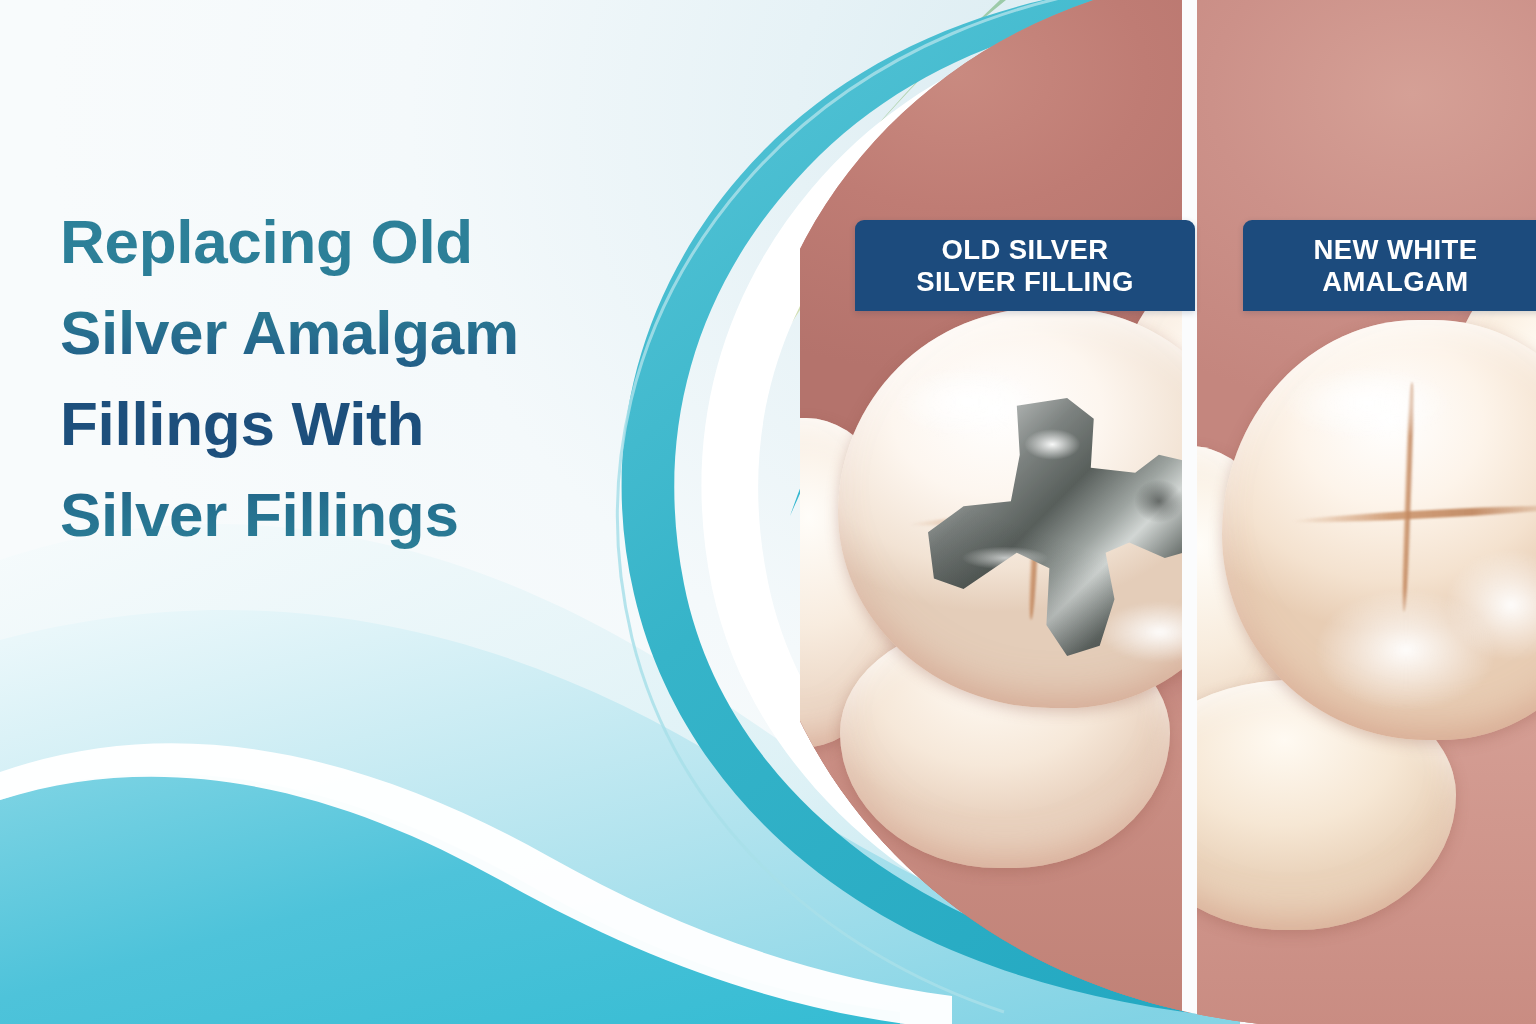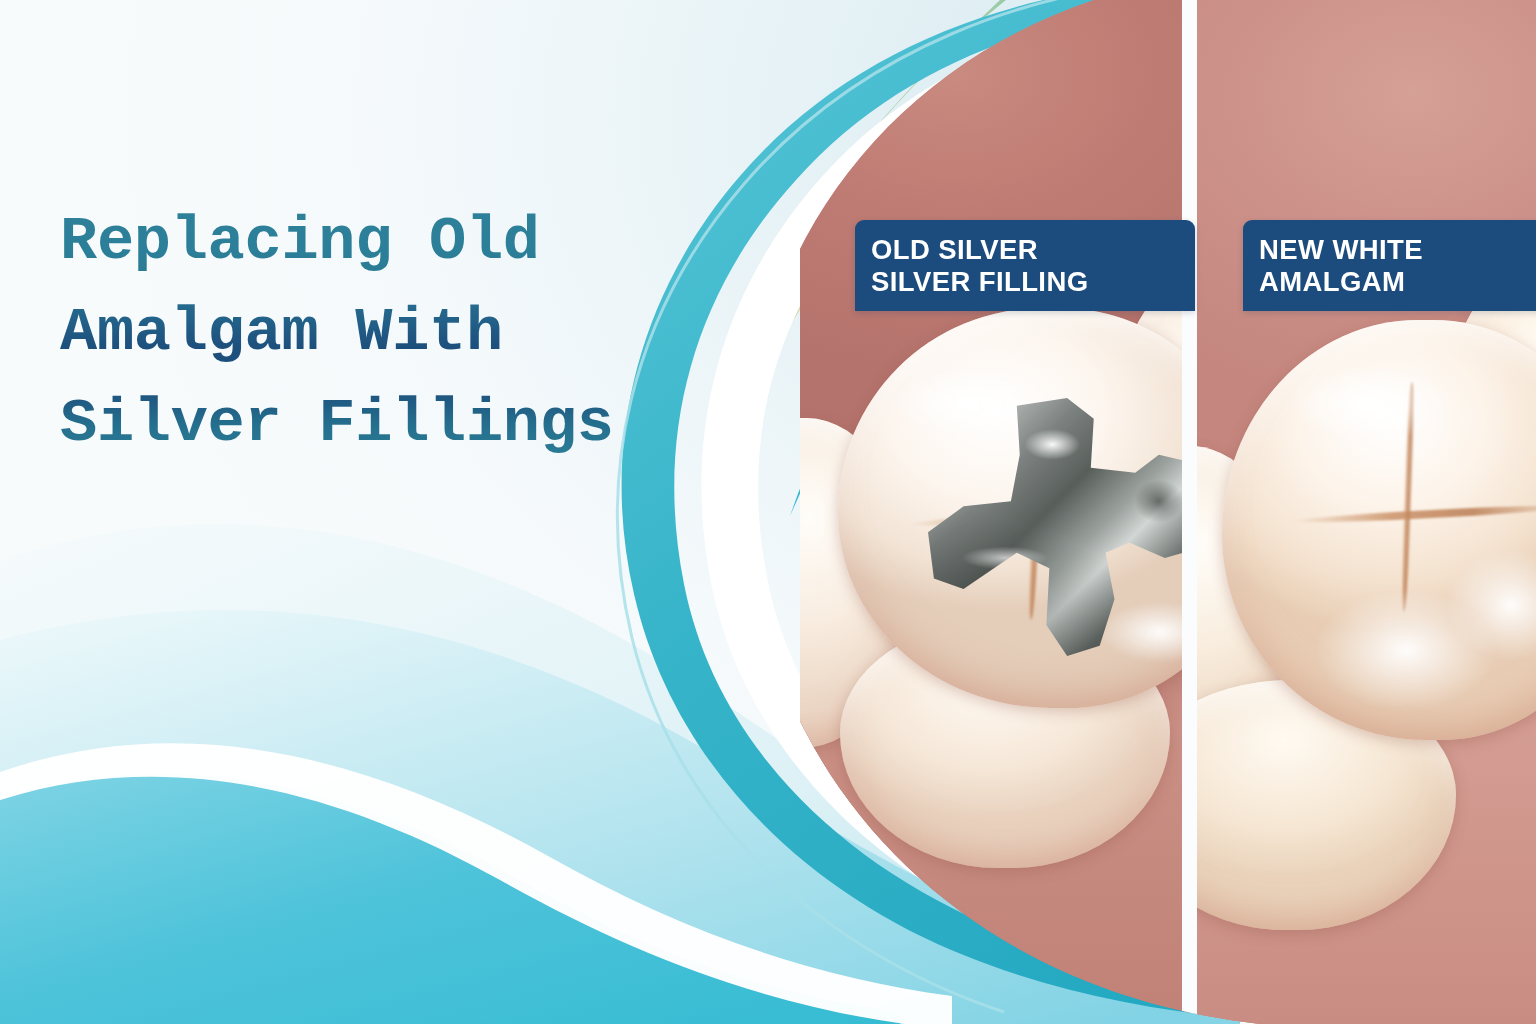--- a/index.html
+++ b/index.html
@@ -19,21 +19,21 @@
   }
 
   
   .art { position:absolute; inset:0; width:1536px; height:1024px; }
 
   
   .headline {
     position:absolute;
     left:60px; top:196px;
     width:610px;
-    font-family:Liberation Mono, monospace;
+    font-family:Liberation Sans, sans-serif;
     font-weight:700;
     font-size:62px;
     line-height:1.47;
     letter-spacing:-0.3px;
     background:linear-gradient(180deg,
         #2e8199 0%,
         #2c7f98 20%,
         #2a7892 32%,
         #23638a 44%,
         #1d4f7c 56%,
@@ -181,20 +181,21 @@
     z-index:6;
   }
 
   
   .caption {
     position:absolute;
     z-index:12;
     background:#1c4b7d;
     color:#fff;
     border-radius:9px 9px 0 0;
+    text-align:center;
     font-weight:700;
     font-size:27.5px;
     line-height:1.18;
     letter-spacing:.4px;
     padding:14px 16px 12px;
     box-shadow:0 2px 6px rgba(20,45,75,.18);
   }
   #caption-left  { left:855px; top:220px; width:340px; }
   #caption-right { left:1203px; top:220px; width:305px;margin-left:40px; }
 
@@ -291,21 +292,22 @@
              C 904 838 796 722 768 582
              C 740 446 772 318 860 216
              C 950 112 1084 56 1230 50 Z" fill="#ffffff"></path>
 
     <path d="M 1230 -24 C 1026 -18 856 54 744 184 C 630 316 594 478 632 638
              C 676 818 822 952 1004 1012" fill="none" stroke="#a8dfe9" stroke-width="3" opacity="0.85"></path>
   </svg>
 
   <h1 class="headline">
     <span class="ln">Replacing Old</span>
-    <span class="ln">Amalgam With</span>
+    <span class="ln">Silver Amalgam</span>
+    <span class="ln">Fillings With</span>
     <span class="ln">Silver Fillings</span>
   </h1>
 
   <div id="photo-wrap">
     <div class="photo-clip">
 
       <div class="panel panel-left">
         <div class="gum"></div>
         <div class="gum-low"></div>
 

